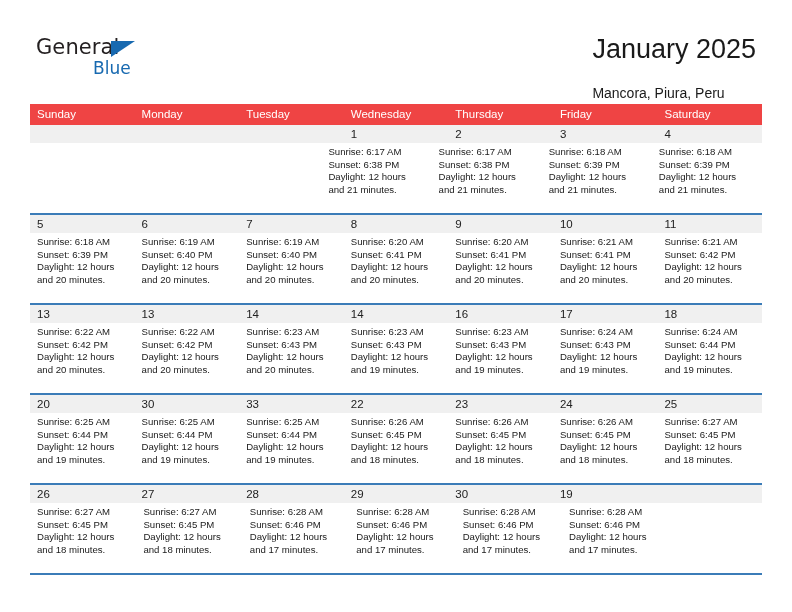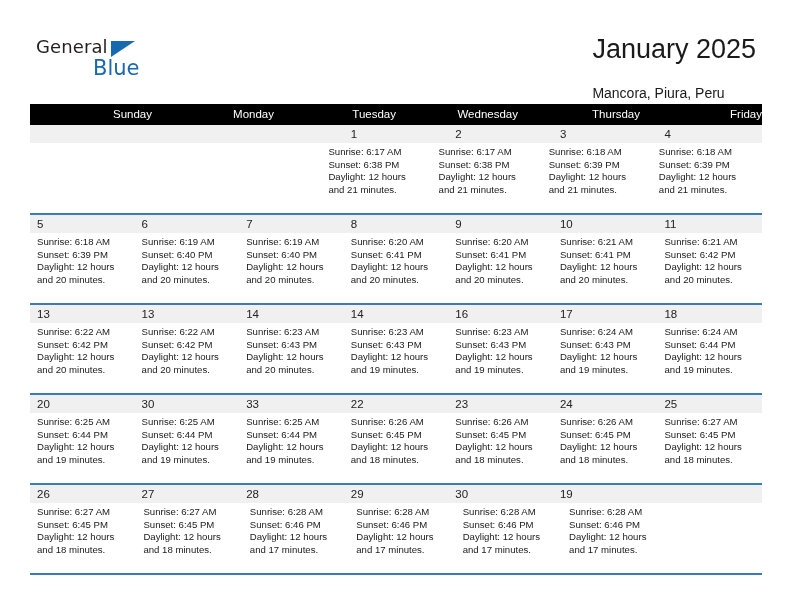--- a/index.html
+++ b/index.html
@@ -33,41 +33,41 @@
     position: absolute;
     left: 36px;
     top: 36px;
     width: 180px;
     height: 52px;
   }
   .logo-general {
     position: absolute;
     left: 0;
     top: 0;
-    font-size: 18px;
+    font-size: 21px;
     letter-spacing: 0.1px;
     color: #231f20;
     font-family: "DejaVu Sans", sans-serif;
     font-weight: 400;
     line-height: 22px;
   }
   .logo-triangle {
     position: absolute;
     left: 75px;
     top: 5px;
     width: 0;
     height: 0;
     border-left: 24px solid #1769b0;
     border-bottom: 16px solid transparent;
   }
   .logo-blue {
     position: absolute;
     left: 57px;
     top: 21px;
-    font-size: 21px;
+    font-size: 17px;
     color: #1769b0;
     font-family: "DejaVu Sans", sans-serif;
     font-weight: 400;
     line-height: 22px;
   }
 
   .title-block {
     position: absolute;
     right: 36px;
     top: 32px;
@@ -90,23 +90,22 @@
 
   
   .calendar {
     position: absolute;
     left: 30px;
     top: 104px;
     width: 732px;
   }
   .dow-row {
     display: flex;
-    background: #000000;
+    background: #ef4444;
     height: 21px;
-    text-align: right;
   }
   .dow {
     flex: 1 1 0;
     color: #ffffff;
     font-size: 11.5px;
     line-height: 21px;
     padding-left: 7px;
     box-sizing: border-box;
     white-space: nowrap;
     overflow: hidden;
@@ -169,20 +168,21 @@
   </div>
 
   <div class="calendar">
     <div class="dow-row">
         <div class="dow">Sunday</div>
         <div class="dow">Monday</div>
         <div class="dow">Tuesday</div>
         <div class="dow">Wednesday</div>
         <div class="dow">Thursday</div>
         <div class="dow">Friday</div>
+        <div class="dow">Saturday</div>
       </div>
     <div id="weeks-container">
         <div class="week">
           <div class="week-nums">
             <div class="daynum"></div>
             <div class="daynum"></div>
             <div class="daynum"></div>
             <div class="daynum">1</div>
             <div class="daynum">2</div>
             <div class="daynum">3</div>

